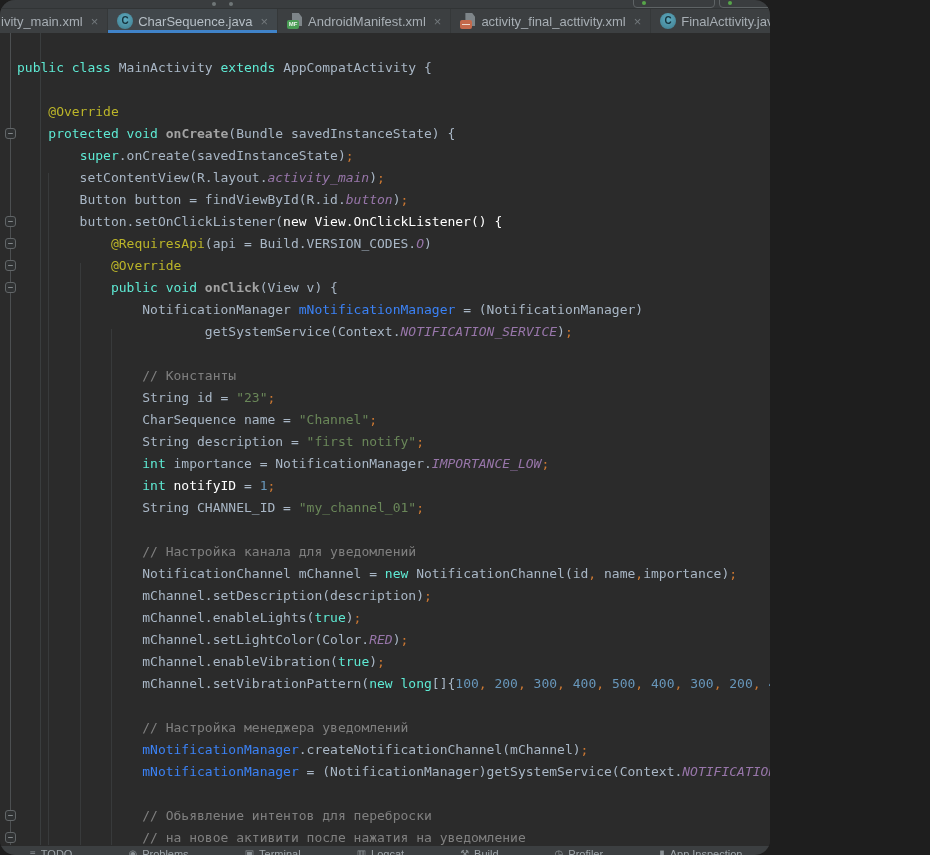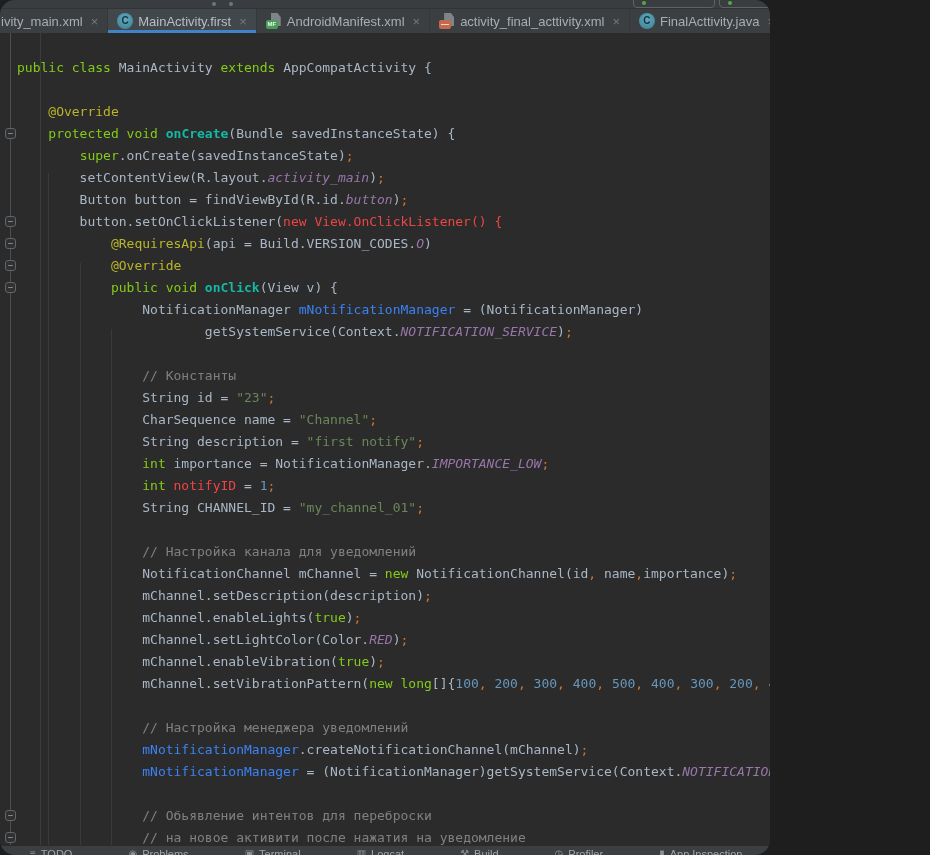--- a/index.html
+++ b/index.html
@@ -38,29 +38,29 @@
   .gutter-border{position:absolute;left:40px;top:0;bottom:0;width:1px;background:#3A3D3E;}
   .guide{position:absolute;width:1px;background:#383A3B;}
   .margin-a{position:absolute;left:812px;top:0;bottom:0;width:1px;background:#232323;}
   .margin-b{position:absolute;left:819px;top:0;bottom:0;width:1px;background:#4D4F50;}
   .code{position:absolute;left:17px;top:24px;font:13px/22px "DejaVu Sans Mono",monospace;
         white-space:pre;color:#A9B7C6;}
   .code-line{height:22px;}
   .fold-marker{position:absolute;left:5px;width:11px;height:11px;box-sizing:border-box;
        border:1px solid #616567;border-radius:3px;background:#2F3132;color:#9DA2A6;
        font:9px/9px "DejaVu Sans Mono",monospace;text-align:center;}
-  .tk-k{color:#84cc16;text-align:right;}           
+  .tk-k{color:#5eead4;text-align:right;}           
   .tk-a{color:#BBB529;text-align:right;}           
   .tk-t{color:#A9B7C6;}           
-  .tk-m{color:#14b8a6;font-weight:bold;} 
+  .tk-m{color:#a3a3a3;font-weight:bold;} 
   .tk-f{color:#9876AA;font-style:italic;} 
   .tk-s{color:#6A8759;}           
   .tk-n{color:#6897BB;}           
   .tk-c{color:#808080;text-align:center;}           
-  .tk-d{color:#ef4444;}           
+  .tk-d{color:#ffffff;}           
   .tk-p{color:#CC7832;}           
   .tk-u{color:#3b82f6;text-underline-offset:2px;}
 
   
   .bottombar{position:absolute;left:0;right:0;bottom:0;height:10px;background:#3C3F41;
        border-top:1px solid #2B2B2B;overflow:hidden;display:flex;align-items:flex-start;
        padding:2px 0 0 30px;box-sizing:border-box;color:#9FA6AB;font-size:11px;}
   .tool-btn{display:flex;gap:5px;margin-right:56px;white-space:nowrap;align-items:flex-start;}
   .tool-glyph{font-size:10px;line-height:11px;color:#8C9296;}
 </style>
@@ -82,21 +82,21 @@
     </div>
   </div>
 
   <div class="tabbar">
     <div class="tab first">
       <span>ivity_main.xml</span>
       <span class="tab-close">×</span>
     </div>
     <div class="tab active">
       <span class="tab-icon icon-class">C</span>
-      <span>MainActivity.first</span>
+      <span>CharSequence.java</span>
       <span class="tab-close">×</span>
     </div>
     <div class="tab">
       <span class="tab-icon icon-file">
         <span class="page"></span>
         <span class="badge badge-mf">MF</span>
       </span>
       <span>AndroidManifest.xml</span>
       <span class="tab-close">×</span>
     </div>

